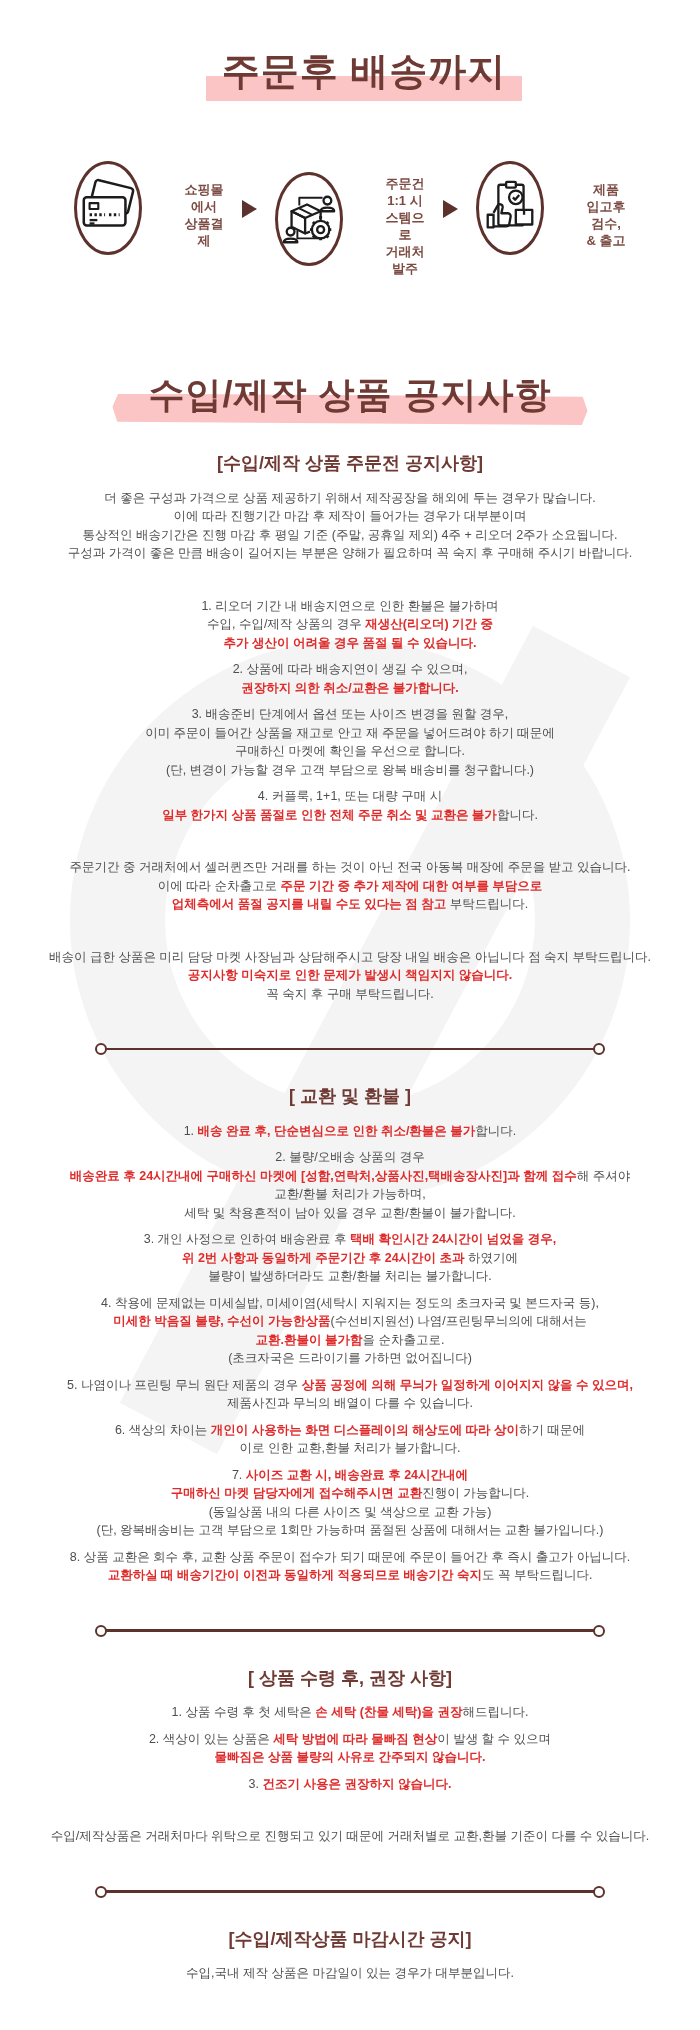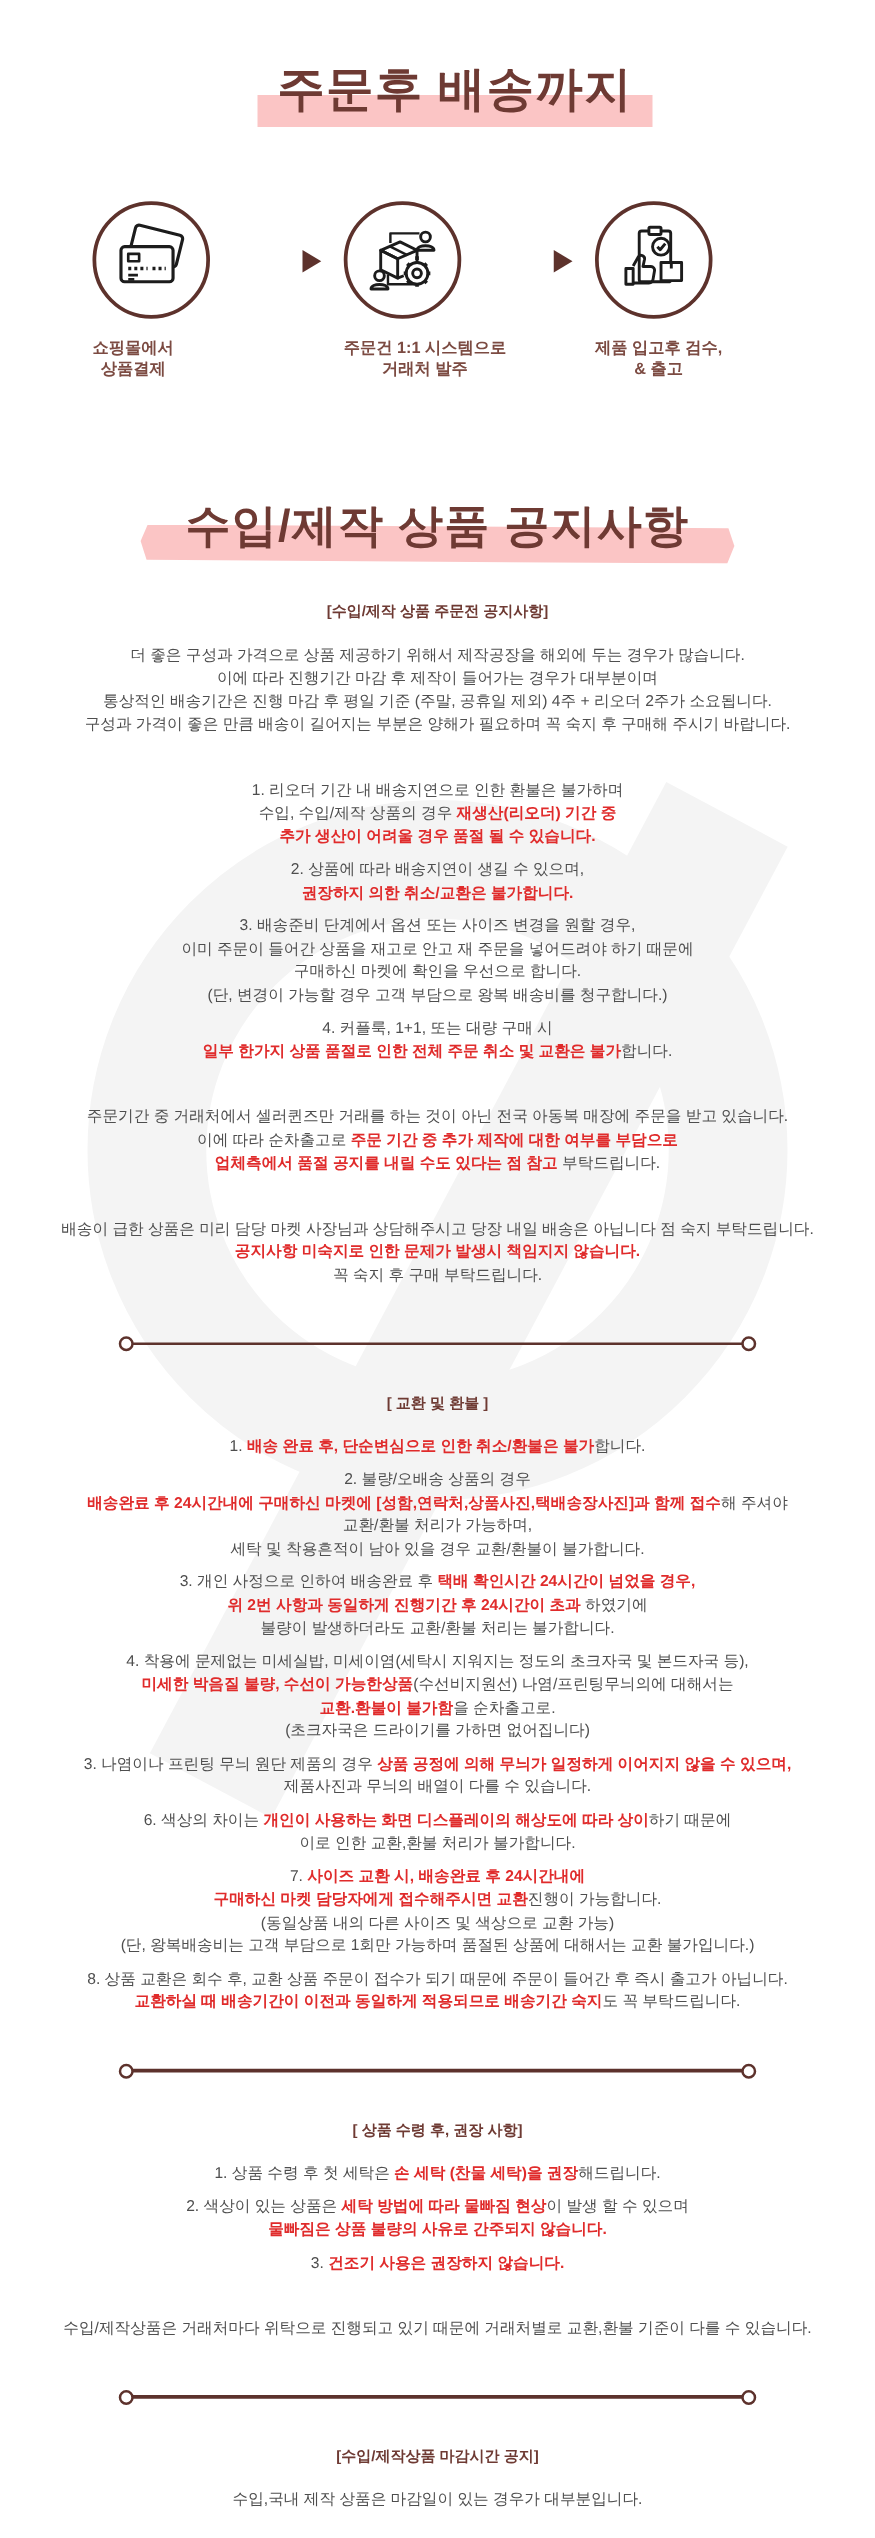--- a/index.html
+++ b/index.html
@@ -36,21 +36,21 @@
     font-size:38px;font-weight:800;color:var(--brown);letter-spacing:1px;
     padding:2px 16px 6px 16px;
     background:linear-gradient(to bottom,transparent 54%,var(--pink) 54%,var(--pink) 97%,transparent 97%);
   }
 
   
   .steps{
     margin:58px auto 0 auto;display:flex;justify-content:center;
     align-items:flex-start;gap:18px;
   }
-  .step{display:flex;flex-direction:column;align-items:flex-start;width:150px;}
+  .step{display:flex;flex-direction:row;align-items:center;width:150px;gap:42px;}
   .circle{
     width:94px;height:94px;border:3px solid var(--brown-line);border-radius:50%;
     display:flex;align-items:center;justify-content:center;background:#fff;box-sizing:border-box;
   }
   .circle svg{width:62px;height:62px;}
   .step-label{
     margin-top:14px;text-align:center;color:var(--caption);
     font-size:13px;line-height:17px;font-weight:600;white-space:pre-line;
   }
   .arrow{
@@ -71,21 +71,21 @@
     left:-30px;right:-30px;top:46%;bottom:-10%;
     background:var(--pink);
     clip-path:polygon(1.2% 0,99% 10%,100% 55%,98.8% 100%,1% 90%,0 42%);
   }
 
   
   .content{
     margin-top:34px;text-align:center;
     font-size:12.5px;line-height:18.5px;color:var(--gray);
   }
-  .sec-header{color:var(--brown);font-weight:700;font-size:12px;margin:4px 0 16px 0;}
+  .sec-header{color:var(--brown);font-weight:700;font-size:18px;margin:4px 0 16px 0;}
   .block{margin:0 0 8px 0;}
   .block div{white-space:nowrap;}
   .content .r{color:var(--red);font-weight:700;}
   .space{height:26px;}
   .divider{display:flex;align-items:center;margin:40px 95px 32px 95px;}
   .divider .ring{
     width:8px;height:8px;border:2.5px solid var(--brown-line);
     border-radius:50%;background:#fff;flex:0 0 auto;
   }
   .divider .line{flex:1 1 auto;height:2.5px;background:var(--brown-line);margin:0 -1px;}
@@ -214,31 +214,31 @@
         <div><span>1. </span><span class="r">배송 완료 후, 단순변심으로 인한 취소/환불은 불가</span><span>합니다.</span></div>
       </div>
       <div class="block">
         <div><span>2. 불량/오배송 상품의 경우</span></div>
         <div><span class="r">배송완료 후 24시간내에 구매하신 마켓에 [성함,연락처,상품사진,택배송장사진]과 함께 접수</span><span>해 주셔야</span></div>
         <div><span>교환/환불 처리가 가능하며,</span></div>
         <div><span>세탁 및 착용흔적이 남아 있을 경우 교환/환불이 불가합니다.</span></div>
       </div>
       <div class="block">
         <div><span>3. 개인 사정으로 인하여 배송완료 후 </span><span class="r">택배 확인시간 24시간이 넘었을 경우,</span></div>
-        <div><span class="r">위 2번 사항과 동일하게 진행기간 후 24시간이 초과</span><span> 하였기에</span></div>
+        <div><span class="r">위 2번 사항과 동일하게 주문기간 후 24시간이 초과</span><span> 하였기에</span></div>
         <div><span>불량이 발생하더라도 교환/환불 처리는 불가합니다.</span></div>
       </div>
       <div class="block">
         <div><span>4. 착용에 문제없는 미세실밥, 미세이염(세탁시 지워지는 정도의 초크자국 및 본드자국 등),</span></div>
         <div><span class="r">미세한 박음질 불량, 수선이 가능한상품</span><span>(수선비지원선) 나염/프린팅무늬의에 대해서는</span></div>
         <div><span class="r">교환.환불이 불가함</span><span>을 순차출고로.</span></div>
         <div><span>(초크자국은 드라이기를 가하면 없어집니다)</span></div>
       </div>
       <div class="block">
-        <div><span>3. 나염이나 프린팅 무늬 원단 제품의 경우 </span><span class="r">상품 공정에 의해 무늬가 일정하게 이어지지 않을 수 있으며,</span></div>
+        <div><span>5. 나염이나 프린팅 무늬 원단 제품의 경우 </span><span class="r">상품 공정에 의해 무늬가 일정하게 이어지지 않을 수 있으며,</span></div>
         <div><span>제품사진과 무늬의 배열이 다를 수 있습니다.</span></div>
       </div>
       <div class="block">
         <div><span>6. 색상의 차이는 </span><span class="r">개인이 사용하는 화면 디스플레이의 해상도에 따라 상이</span><span>하기 때문에</span></div>
         <div><span>이로 인한 교환,환불 처리가 불가합니다.</span></div>
       </div>
       <div class="block">
         <div><span>7. </span><span class="r">사이즈 교환 시, 배송완료 후 24시간내에</span></div>
         <div><span class="r">구매하신 마켓 담당자에게 접수해주시면 교환</span><span>진행이 가능합니다.</span></div>
         <div><span>(동일상품 내의 다른 사이즈 및 색상으로 교환 가능)</span></div>

